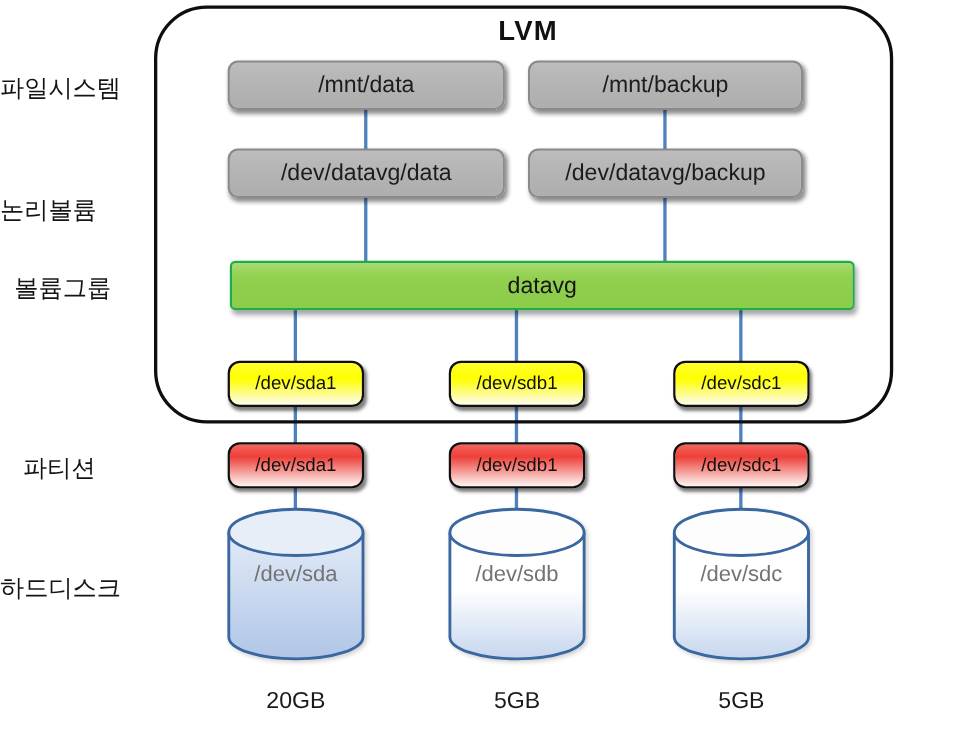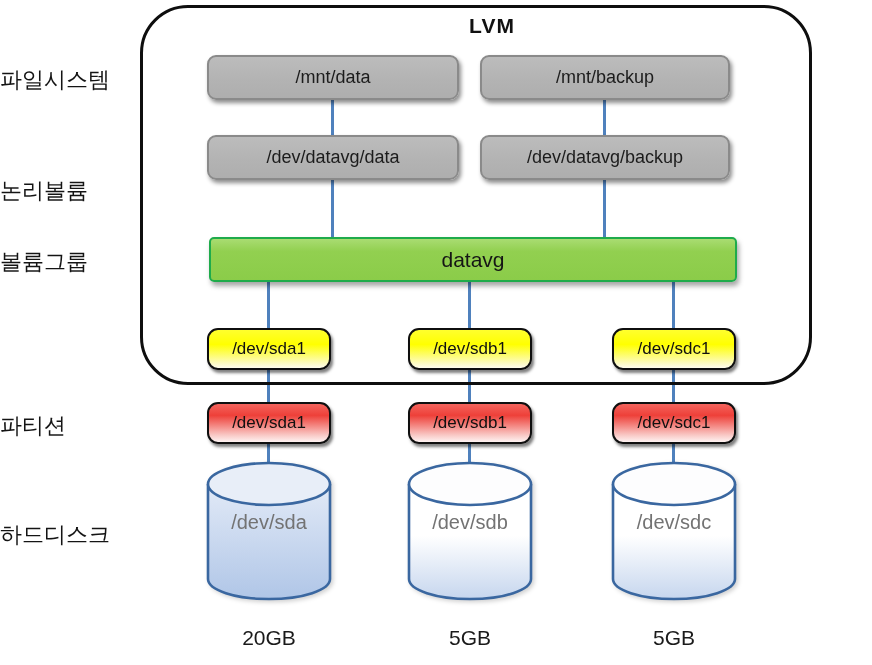--- a/index.html
+++ b/index.html
@@ -7,41 +7,41 @@
     position:relative;width:872px;height:665px;background:#ffffff;overflow:hidden;
     font-family:"Liberation Sans","DejaVu Sans",sans-serif;color:#1a1a1a;
   }
   
   .lvm-box{
     position:absolute;left:140px;top:5px;width:672px;height:380px;
     border:3px solid #0e0e0e;border-radius:48px;box-sizing:border-box;
     background:transparent;
   }
   .lvm-title{
-    position:absolute;left:156px;top:14px;width:672px;text-align:center;
-    font-size:21px;font-weight:bold;letter-spacing:1px;color:#111;
+    position:absolute;left:144px;top:14px;width:672px;text-align:center;
+    font-size:25px;font-weight:bold;letter-spacing:1px;color:#111;
   }
   
   .row-label{
     position:absolute;left:0;width:150px;
     font-size:22px;color:#141414;
   }
   
   .line{position:absolute;width:3px;background:#4f81bd;}
   
   .gray-box{
     position:absolute;height:45px;box-sizing:border-box;
     background:linear-gradient(180deg,#bcbcbc 0%,#b3b3b3 55%,#aeaeae 100%);
     border:2px solid #8a8a8a;border-radius:9px;
     box-shadow:2px 3px 4px rgba(0,0,0,0.45);
     display:flex;align-items:center;justify-content:center;
-    font-size:18px;color:#1c1c1c;
+    font-size:21px;color:#1c1c1c;
   }
   .green-box{
-    position:absolute;left:209px;top:237px;width:528px;height:45px;box-sizing:border-box;
+    position:absolute;left:209px;top:237px;width:568px;height:45px;box-sizing:border-box;
     background:linear-gradient(180deg,#a9dc72 0%,#92d050 30%,#8bcc49 100%);
     border:2px solid #1fab4b;border-radius:5px;
     box-shadow:2px 4px 5px rgba(0,0,0,0.35);
     display:flex;align-items:center;justify-content:center;
     font-size:21px;color:#151515;
   }
   .yellow-box{
     position:absolute;top:328px;width:124px;height:42px;box-sizing:border-box;
     background:linear-gradient(180deg,#ffff2e 0%,#ffff00 38%,#fdfbc4 88%,#fffded 100%);
     border:2px solid #0f0f0f;border-radius:11px;
@@ -88,22 +88,22 @@
 
   <div class="line" style="left:267px;top:443px;height:26px;"></div>
   <div class="line" style="left:468px;top:443px;height:26px;"></div>
   <div class="line" style="left:672px;top:443px;height:26px;"></div>
 
   <div class="lvm-box"></div>
   <div class="lvm-title">LVM</div>
 
   <div class="row-label" style="top:65px;">파일시스템</div>
   <div class="row-label" style="top:145px;margin-top:31px;">논리볼륨</div>
-  <div class="row-label" style="top:247px;">볼륨그룹</div>
-  <div class="row-label" style="top:411px;">파티션</div>
+  <div class="row-label" style="top:247px;padding-left:13px;">볼륨그룹</div>
+  <div class="row-label" style="top:411px;padding-left:21px;">파티션</div>
   <div class="row-label" style="top:520px;">하드디스크</div>
 
   <div class="gray-box" style="left:207px;top:55px;width:252px;">/mnt/data</div>
   <div class="gray-box" style="left:480px;top:55px;width:250px;">/mnt/backup</div>
 
   <div class="gray-box" style="left:207px;top:135px;width:252px;">/dev/datavg/data</div>
   <div class="gray-box" style="left:480px;top:135px;width:250px;">/dev/datavg/backup</div>
 
   <div class="green-box">datavg</div>
 

